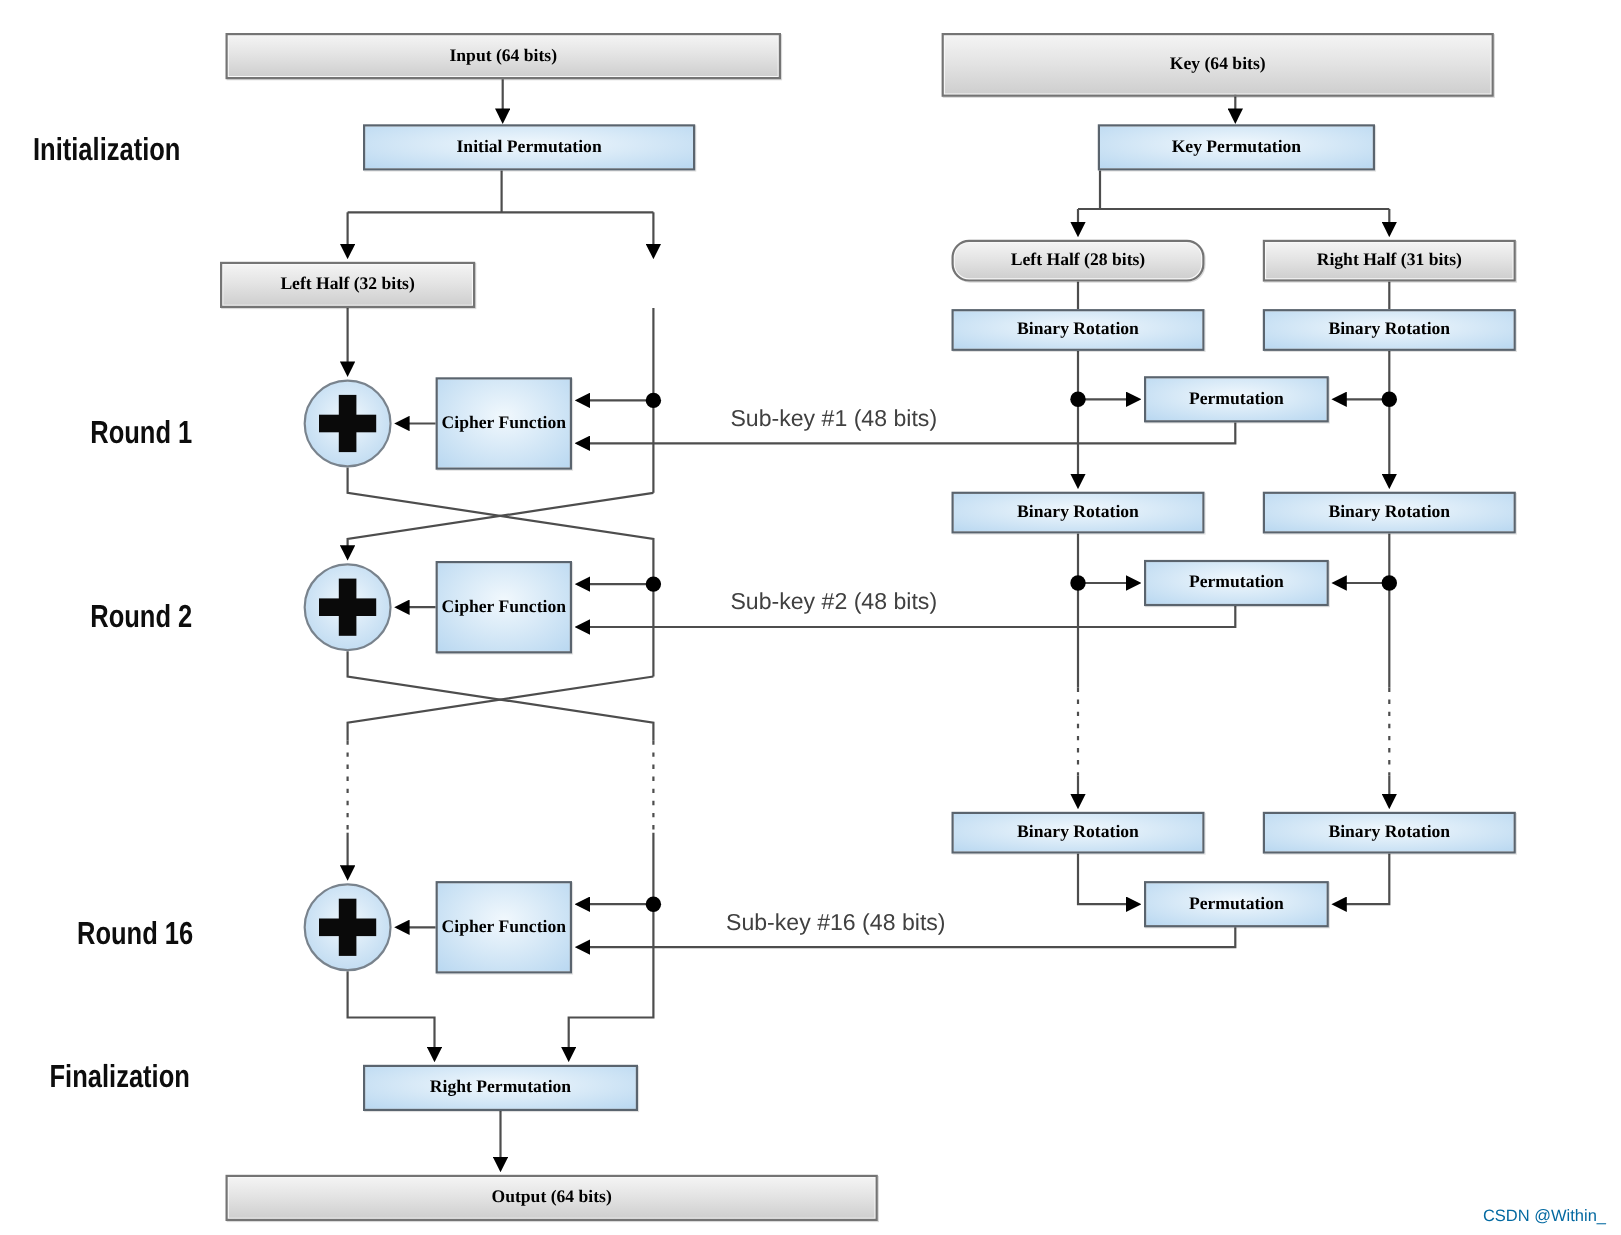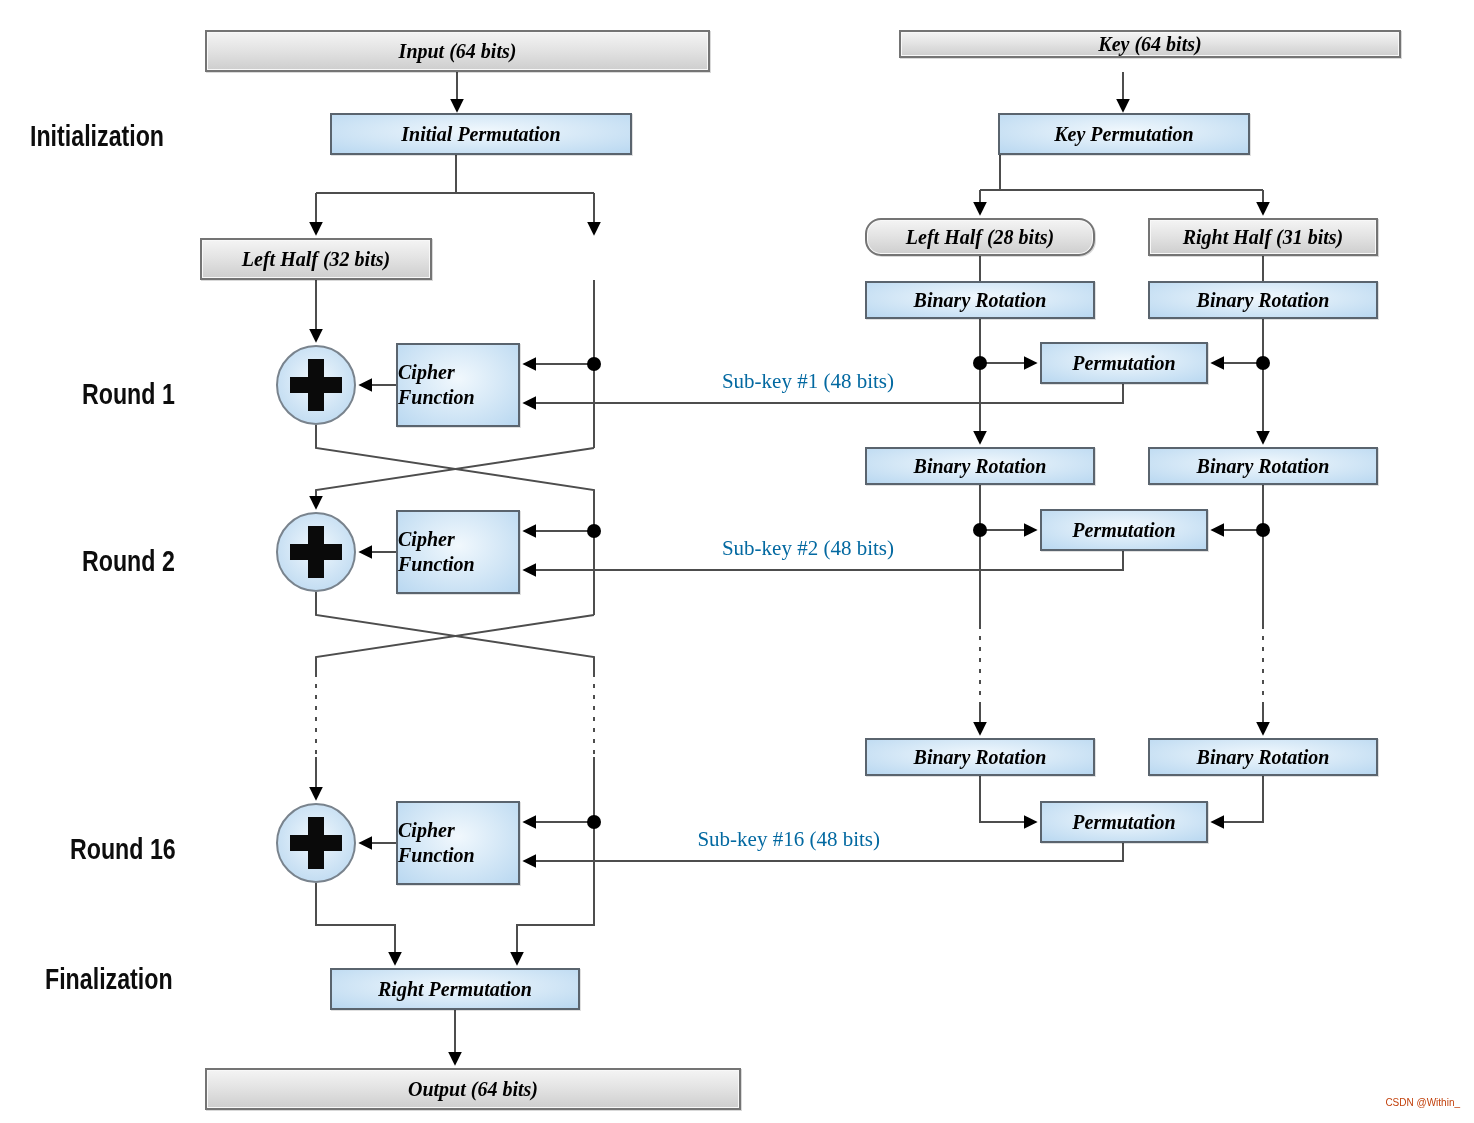--- a/index.html
+++ b/index.html
@@ -11,26 +11,25 @@
     font-family:"Liberation Serif",serif;
     overflow:hidden;
   }
   svg.wires{position:absolute;left:0;top:0;}
   .box{
     position:absolute;
     display:flex;
     align-items:center;
     justify-content:center;
     font-weight:bold;
-    font-size:20px;
+    font-size:16px;
     line-height:1.25;
     color:#000;
     box-sizing:border-box;
-    text-align:left;
-    font-style:italic;
+    text-align:right;
   }
   .gray{
     background:linear-gradient(180deg,#f4f4f4 0%,#e4e4e4 45%,#cecece 100%);
     border:2px solid #747474;
     box-shadow:1px 1px 0 rgba(0,0,0,0.15), inset 0 0 0 1px #f8f8f8;
   }
   .blue{
     background:radial-gradient(ellipse 75% 85% at 50% 42%, #f1f8fd 0%, #d7e9f7 45%, #b6d6f0 100%);
     border:2px solid #5a646e;
     box-shadow:1px 1px 0 rgba(0,0,0,0.12);
@@ -59,31 +58,31 @@
     font-family:"Liberation Sans",sans-serif;
     font-weight:bold;
     font-size:29px;
     color:#0d0d0d;
     transform:scaleX(0.8);
     transform-origin:left center;
     white-space:nowrap;
   }
   .subkey{
     position:absolute;
-    font-family:Liberation Serif, serif;
+    font-family:Liberation Sans, sans-serif;
     font-size:21px;
+    color:#404040;
+    text-align:left;
+    white-space:nowrap;
+  }
+  .watermark{
+    position:absolute;
+    font-family:"Liberation Sans",sans-serif;
+    font-size:15px;
     color:#0369a1;
-    text-align:right;
-    white-space:nowrap;
-  }
-  .watermark{
-    position:absolute;
-    font-family:"Liberation Sans",sans-serif;
-    font-size:10px;
-    color:#c2410c;
     white-space:nowrap;
   }
 </style>
 </head>
 <body>
 
 <div class="canvas">
 
   <svg class="wires" width="1474" height="1123" viewBox="0 0 1474 1123">
     <defs>
@@ -172,23 +171,23 @@
       <span class="plus"></span>
     </div>
   <div class="box blue" style="left:396px;top:510px;width:124px;height:84px;">Cipher Function</div>
 
   <div class="xor" style="left:276px;top:803px;">
       <span class="plus"></span>
     </div>
   <div class="box blue" style="left:396px;top:801px;width:124px;height:84px;">Cipher Function</div>
 
   <div class="box blue" style="left:330px;top:968px;width:250px;height:42px;">Right Permutation</div>
-  <div class="box gray" style="left:205px;top:1068px;width:536px;height:42px;">Output (64 bits)</div>
-
-  <div class="box gray" style="left:899px;top:30px;width:502px;height:28px;">Key (64 bits)</div>
+  <div class="box gray" style="left:205px;top:1068px;width:593px;height:42px;">Output (64 bits)</div>
+
+  <div class="box gray" style="left:856px;top:30px;width:502px;height:58px;">Key (64 bits)</div>
   <div class="box blue" style="left:998px;top:113px;width:252px;height:42px;">Key Permutation</div>
   <div class="box gray" style="left:865px;top:218px;width:230px;height:38px;border-radius:16px;">Left Half (28 bits)</div>
   <div class="box gray" style="left:1148px;top:218px;width:230px;height:38px;">Right Half (31 bits)</div>
 
   <div class="box blue" style="left:865px;top:281px;width:230px;height:38px;">Binary Rotation</div>
   <div class="box blue" style="left:1148px;top:281px;width:230px;height:38px;">Binary Rotation</div>
   <div class="box blue" style="left:1040px;top:342px;width:168px;height:42px;">Permutation</div>
 
   <div class="box blue" style="left:865px;top:447px;width:230px;height:38px;">Binary Rotation</div>
   <div class="box blue" style="left:1148px;top:447px;width:230px;height:38px;">Binary Rotation</div>

